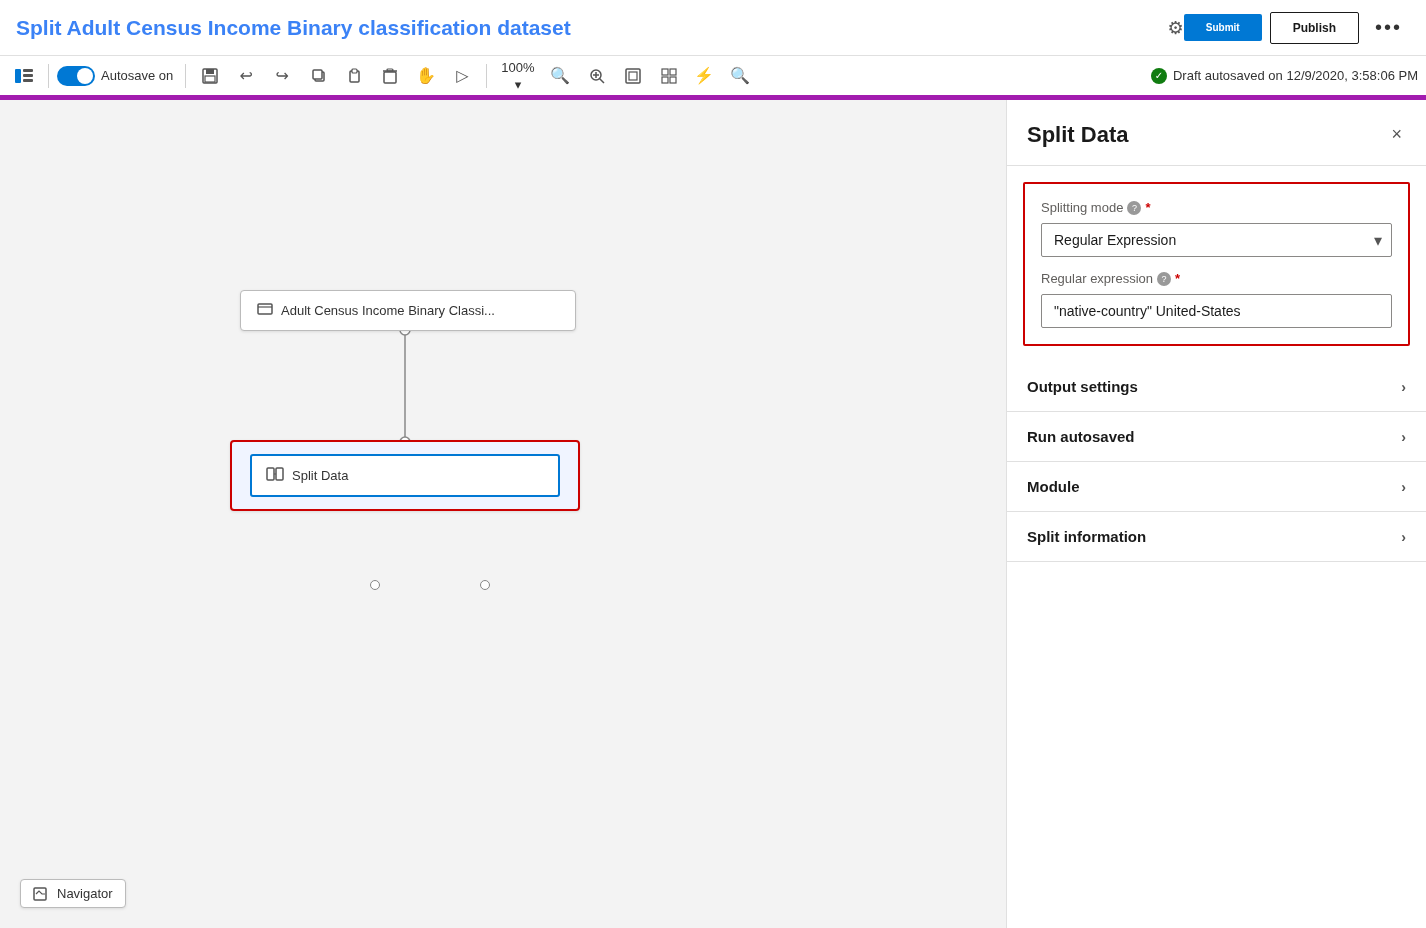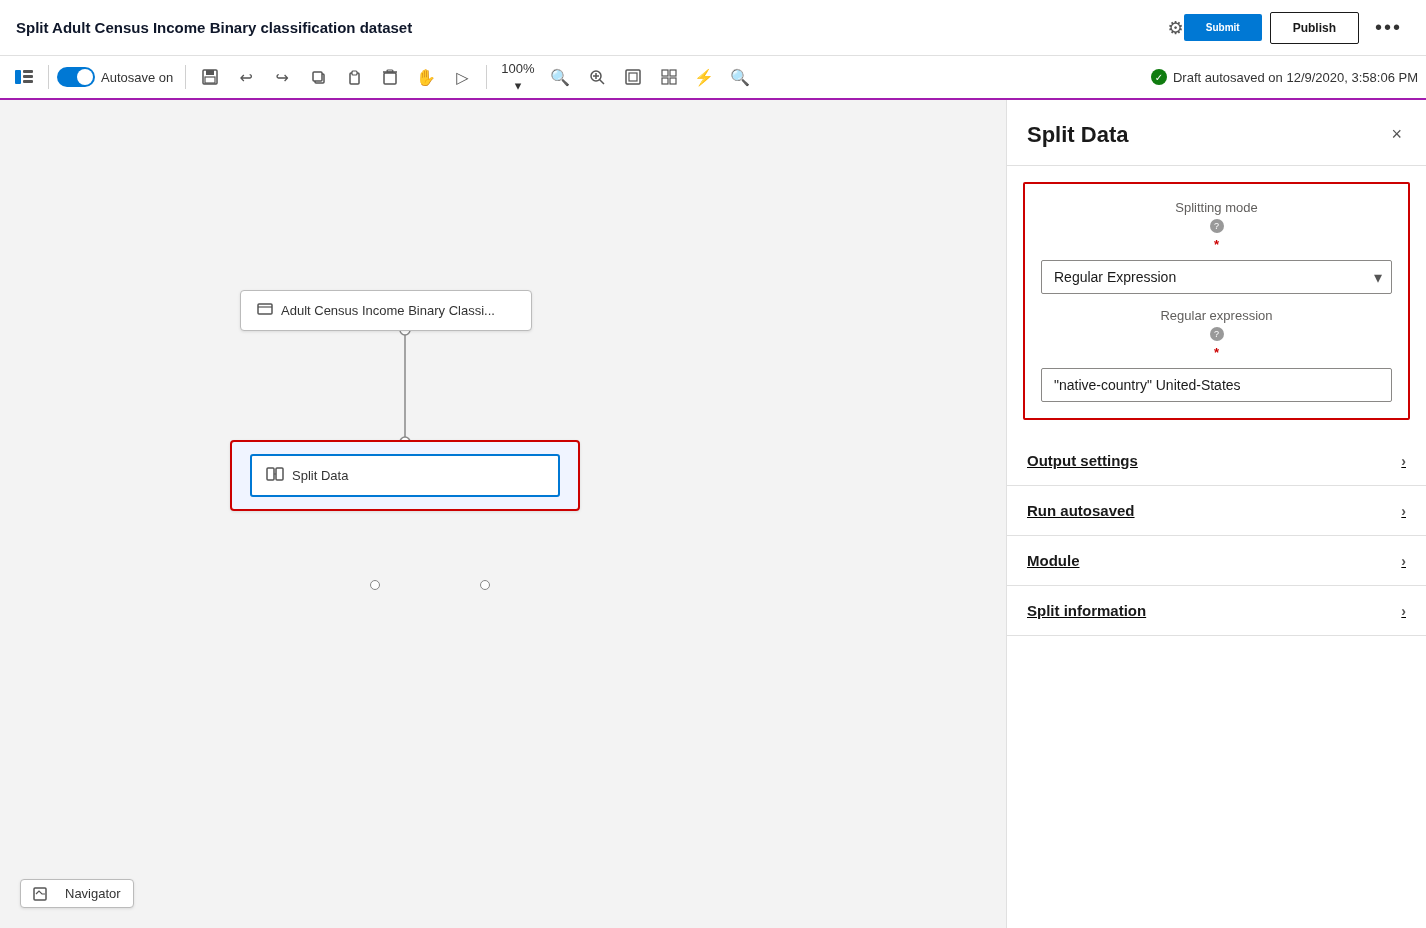--- a/index.html
+++ b/index.html
@@ -8,23 +8,23 @@
     
     .header {
       display: flex;
       align-items: center;
       height: 56px;
       padding: 0 16px;
       border-bottom: 1px solid #e0e0e0;
       background: #fff;
     }
     .header-title {
-      font-size: 15px;
+      font-size: 21px;
       font-weight: 600;
-      color: #0f172a;
+      color: #3b82f6;
       flex: 1;
     }
     .header-gear {
       margin-left: 10px;
       color: #555;
       cursor: pointer;
       font-size: 18px;
     }
     .header-actions {
       display: flex;
@@ -60,21 +60,21 @@
       padding: 4px 8px;
       letter-spacing: 2px;
     }
 
     
     .toolbar {
       display: flex;
       align-items: center;
       height: 44px;
       padding: 0 8px;
-      border-bottom: 2px solid #a21caf;
+      border-bottom: 5px solid #a21caf;
       background: #fff;
       gap: 4px;
     }
     .toolbar-icon {
       width: 32px;
       height: 32px;
       display: flex;
       align-items: center;
       justify-content: center;
       cursor: pointer;
@@ -165,21 +165,21 @@
       left: 240px;
       background: #fff;
       border: 1px solid #bbb;
       border-radius: 4px;
       padding: 10px 16px;
       display: flex;
       align-items: center;
       gap: 8px;
       font-size: 13px;
       color: #333;
-      width: 292px;
+      width: 336px;
       box-shadow: 0 1px 3px rgba(0,0,0,0.1);
       cursor: pointer;
     }
 
     
     .connection-svg {
       position: absolute;
       top: 0; left: 0;
       width: 100%;
       height: 100%;
@@ -231,21 +231,21 @@
       bottom: 20px;
       left: 20px;
       background: #fff;
       border: 1px solid #bbb;
       border-radius: 4px;
       padding: 6px 12px;
       font-size: 13px;
       color: #333;
       display: flex;
       align-items: center;
-      gap: 18px;
+      gap: 10px;
       cursor: pointer;
       box-shadow: 0 1px 3px rgba(0,0,0,0.1);
     }
 
     
     .right-panel {
       width: 420px;
       background: #fff;
       border-left: 1px solid #e0e0e0;
       display: flex;
@@ -280,21 +280,20 @@
       padding: 16px;
       border-radius: 2px;
     }
     .field-label {
       font-size: 13px;
       color: #605e5c;
       margin-bottom: 8px;
       display: flex;
       align-items: center;
       gap: 4px;
-      flex-direction: column;
     }
     .field-required {
       color: #cc0000;
       font-weight: bold;
     }
     .field-help {
       width: 14px;
       height: 14px;
       background: #999;
       border-radius: 50%;
@@ -336,21 +335,20 @@
       border: 1px solid #8a8886;
       border-radius: 2px;
       font-size: 14px;
       color: #1a1a1a;
       background: #fff;
     }
 
     
     .accordion-section {
       border-bottom: 1px solid #e0e0e0;
-      text-decoration: underline;
     }
     .accordion-header {
       display: flex;
       align-items: center;
       justify-content: space-between;
       padding: 16px 20px;
       cursor: pointer;
       font-size: 15px;
       font-weight: 600;
       color: #1a1a1a;

